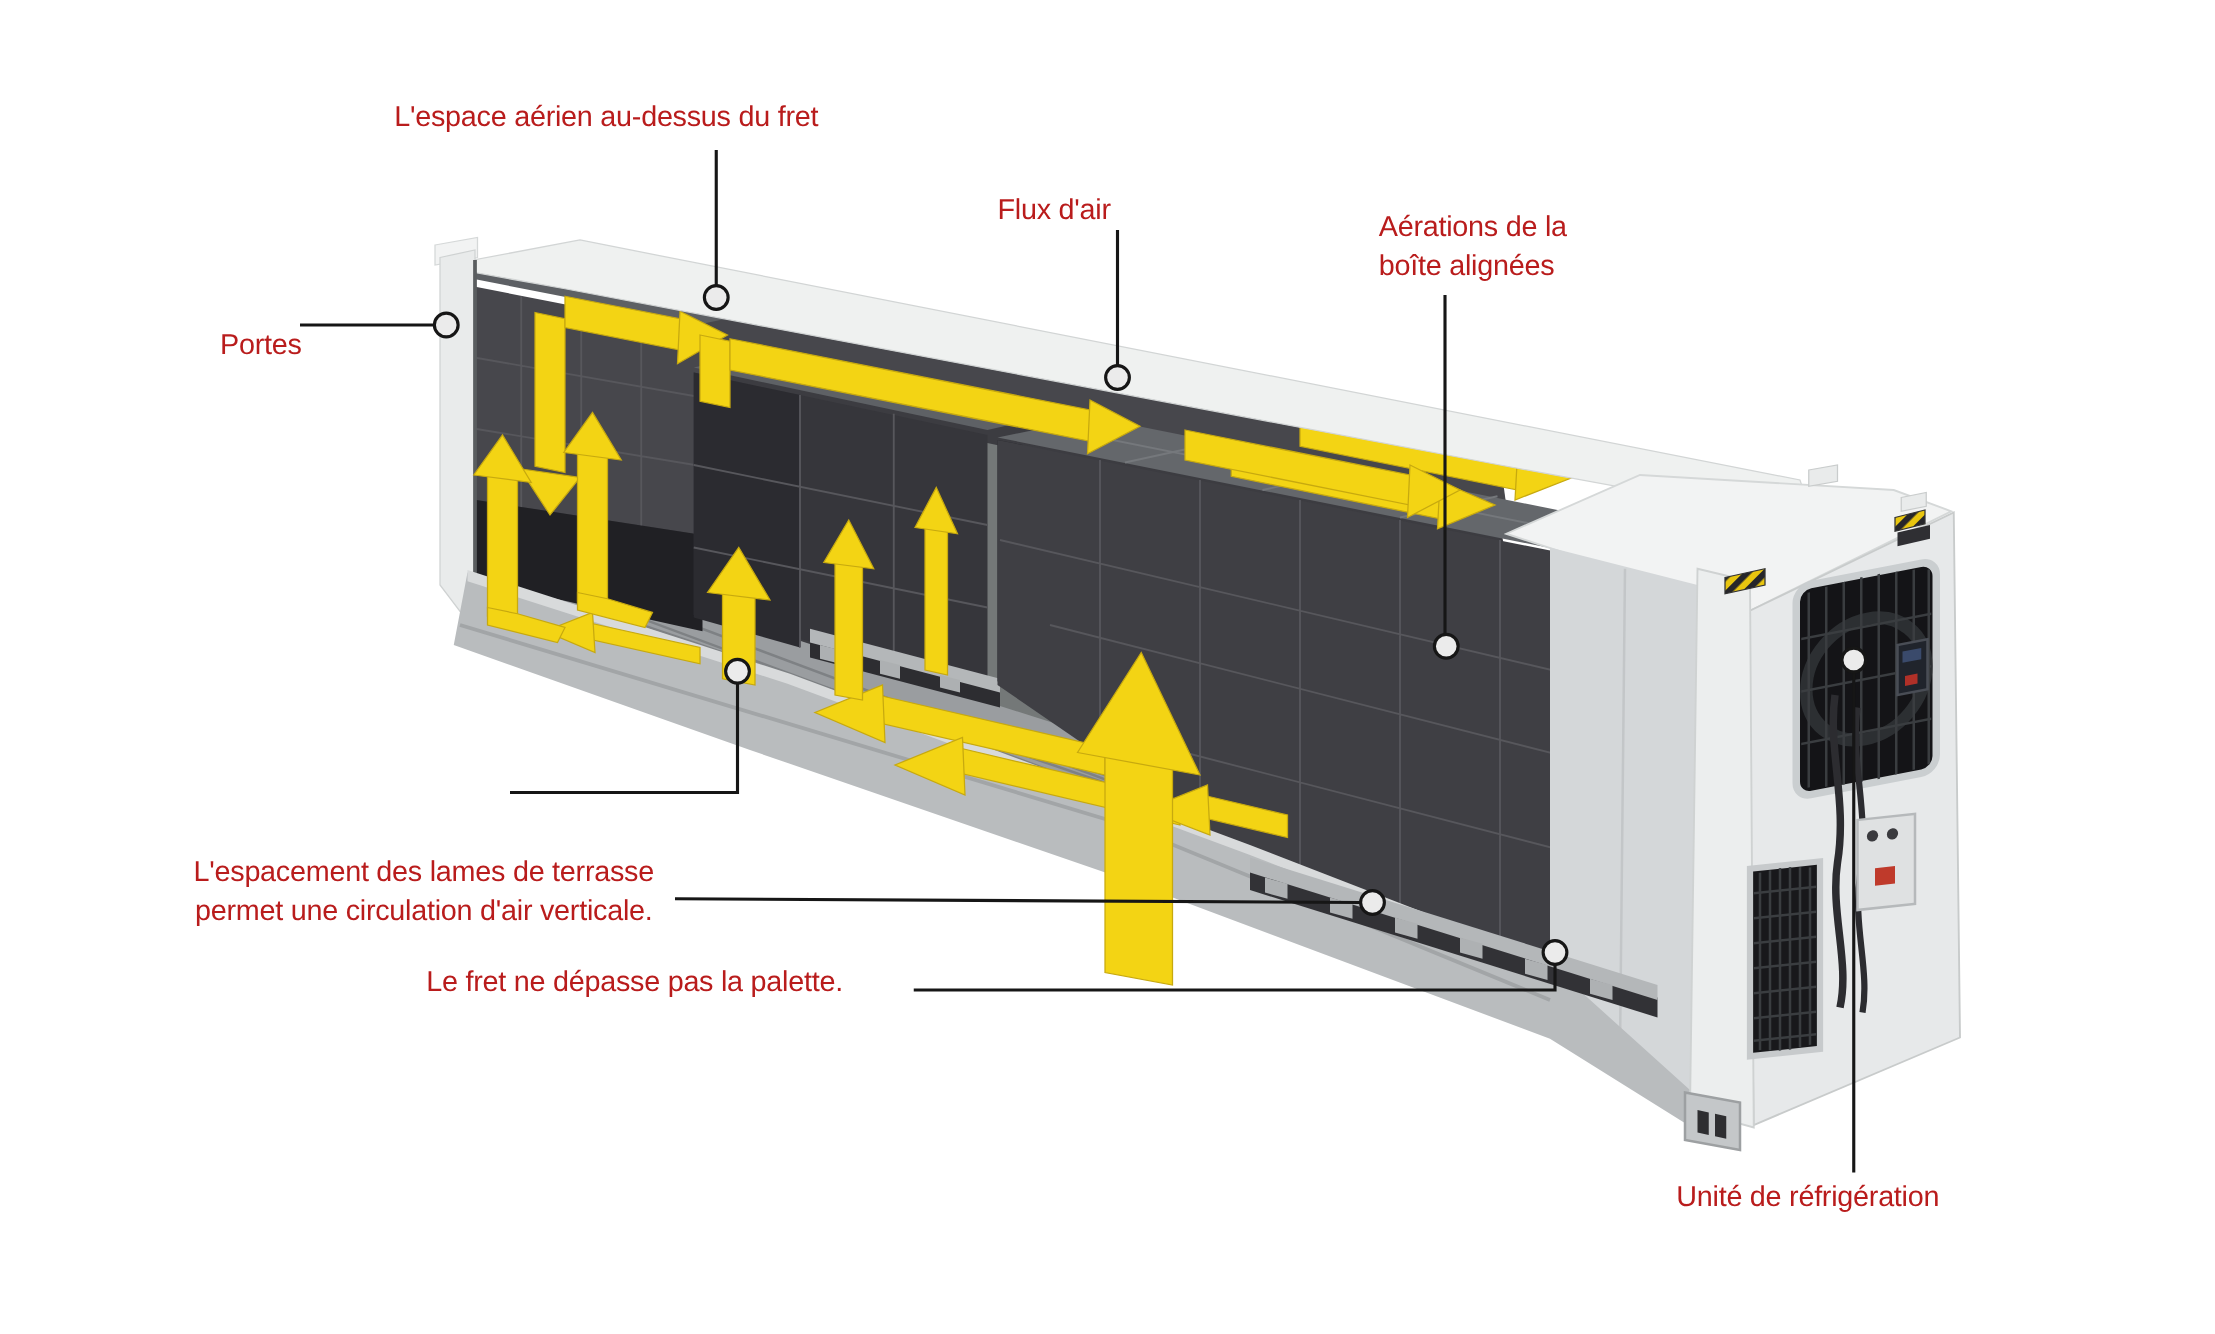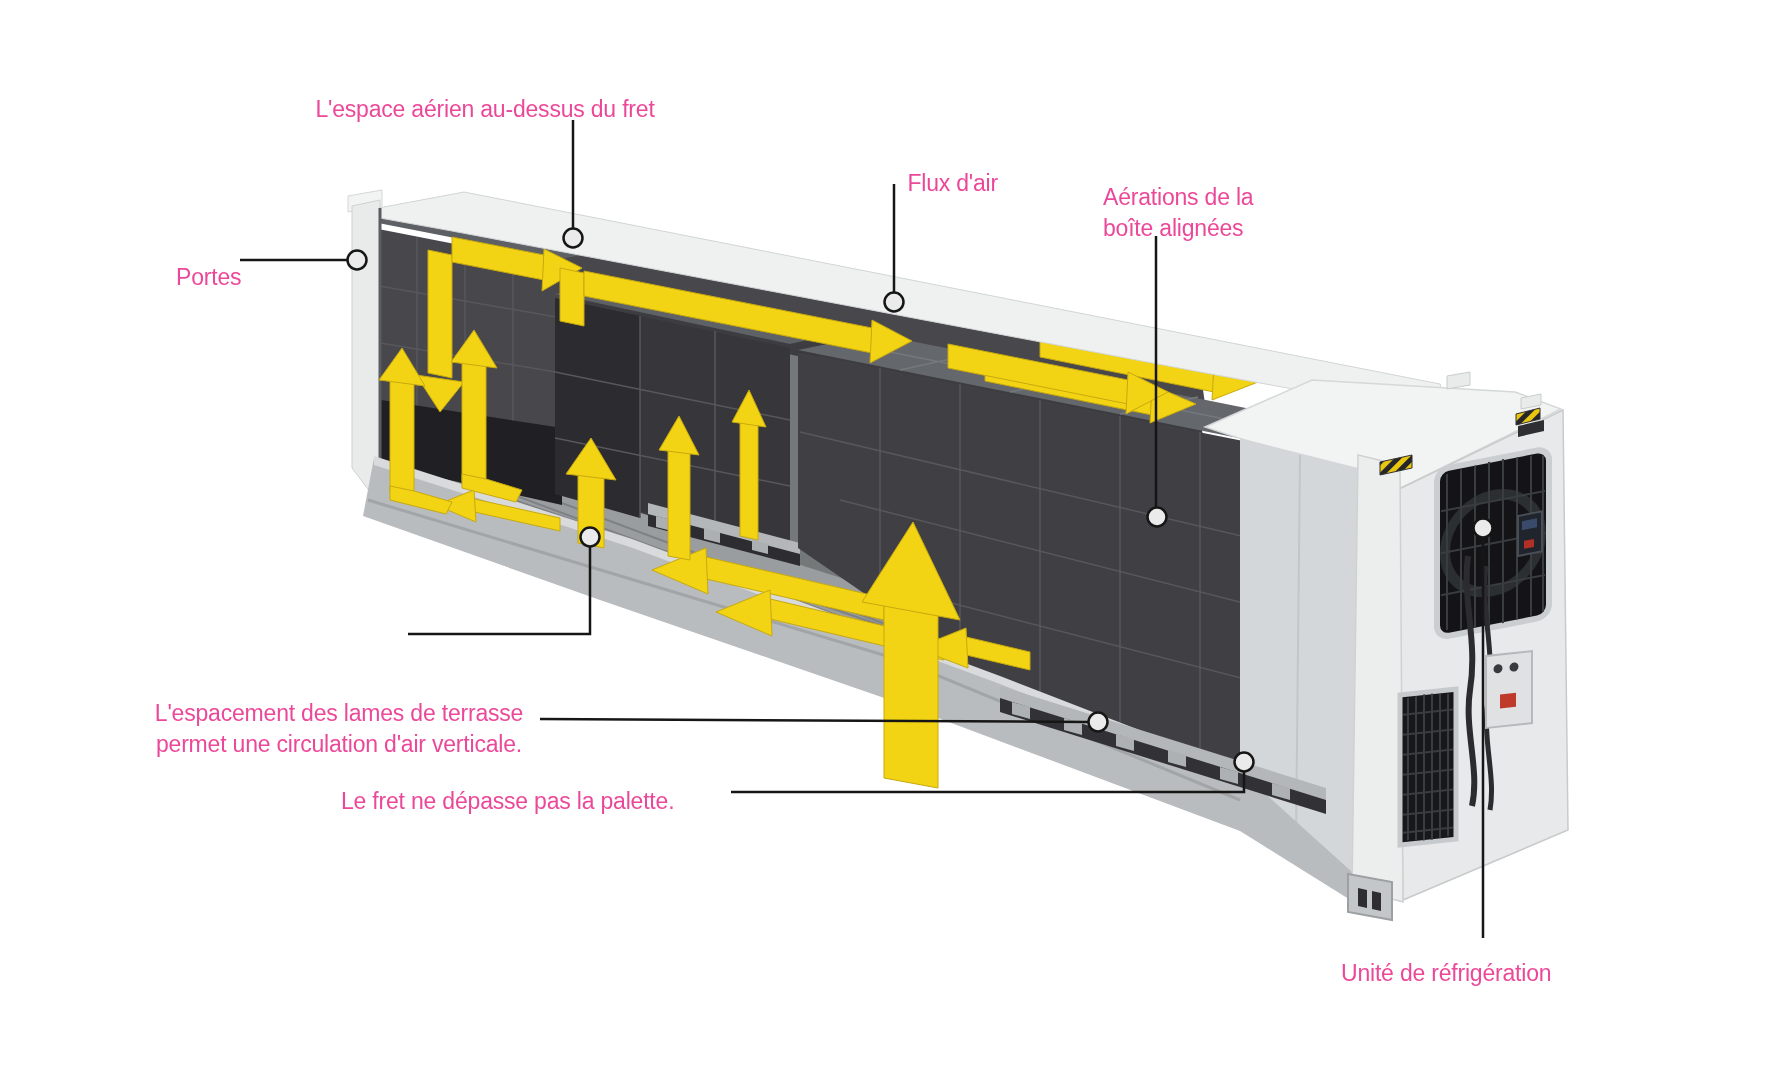--- a/index.html
+++ b/index.html
@@ -1,20 +1,20 @@
 <!DOCTYPE html>
 <html><head>
 <meta charset="utf-8">
 <style>
   html,body{margin:0;padding:0;background:#fff;}
   .stage{position:relative;width:1772px;height:1067px;background:#fff;overflow:hidden;
          font-family:"Liberation Sans",sans-serif;}
   .stage svg{position:absolute;left:0;top:0;}
-  .lbl{position:absolute;font-size:23px;line-height:31px;color:#ec4899;
-       letter-spacing:-0.2px;white-space:pre-line;margin-top:16px;}
+  .lbl{position:absolute;font-size:23px;line-height:31px;color:#b91c1c;
+       letter-spacing:-0.2px;white-space:pre-line;}
   .ar{fill:#F3D414;stroke:#C7A90F;stroke-width:1;}
   .callout-line{stroke:#161616;stroke-width:2.5;fill:none;}
   .callout-dot{fill:#ebebeb;stroke:#161616;stroke-width:2.5;}
   .seam{stroke:#57575c;stroke-width:1.5;fill:none;}
   .seam-top{stroke:#75787c;stroke-width:1.5;fill:none;}
   .ridge{stroke:#7e8184;stroke-width:2;fill:none;}
   .mesh{stroke:#3a3d40;stroke-width:2;fill:none;}
 </style>
 </head>
 <body>
@@ -198,22 +198,22 @@
     <circle class="callout-dot" cx="1157" cy="517" r="9.5"></circle>
     <circle class="callout-dot" cx="357" cy="260" r="9.5"></circle>
     <circle class="callout-dot" cx="590" cy="537" r="9.5"></circle>
     <circle class="callout-dot" cx="1098" cy="722" r="9.5"></circle>
     <circle class="callout-dot" cx="1244" cy="762" r="9.5"></circle>
     <circle class="callout-dot" cx="1483" cy="528" r="9.5"></circle>
   </g>
 </svg>
 
 <div class="lbl" style="left:235px;top:78px;width:500px;text-align:center">L'espace aérien au-dessus du fret</div>
-<div class="lbl" style="left:798px;top:152px;width:200px;text-align:right">Flux d'air</div>
+<div class="lbl" style="left:798px;top:152px;width:200px;text-align:left">Flux d'air</div>
 <div class="lbl" style="left:1103px;top:166px">Aérations de la
 boîte alignées</div>
-<div class="lbl" style="left:176px;top:246px">Portes</div>
+<div class="lbl" style="left:176px;top:260px">Portes</div>
 <div class="lbl" style="left:341px;top:770px">Le fret ne dépasse pas la palette.</div>
 <div class="lbl" style="left:149px;top:682px;width:380px;text-align:center">L'espacement des lames de terrasse
 permet une circulation d'air verticale.</div>
 <div class="lbl" style="left:1341px;top:942px">Unité de réfrigération</div>
 
 </div>
 
 </body></html>

